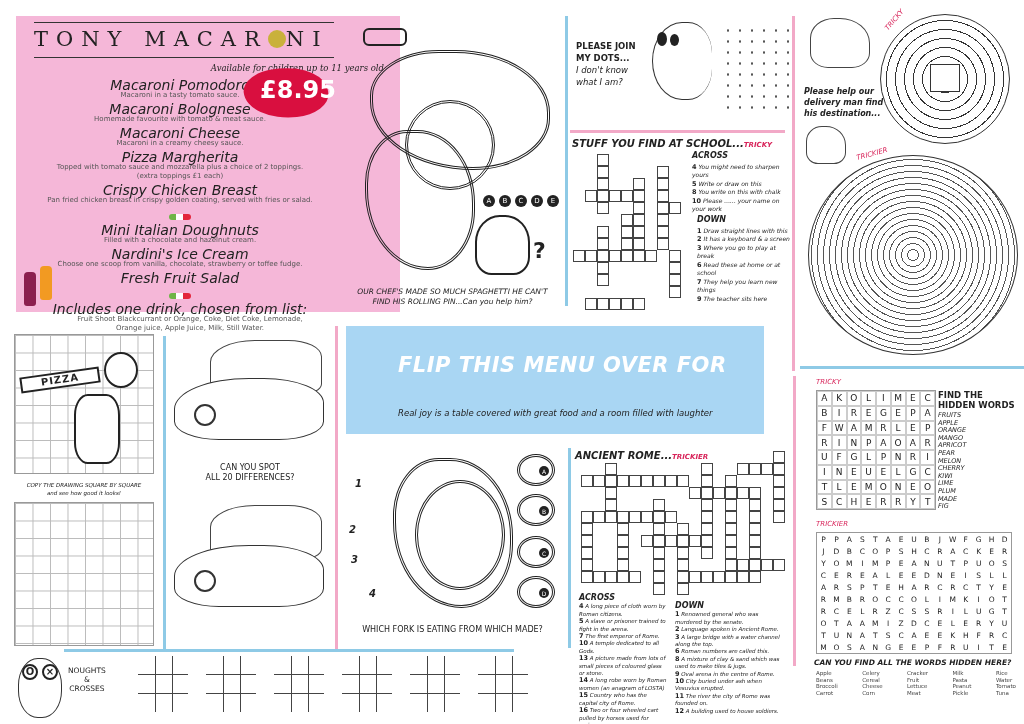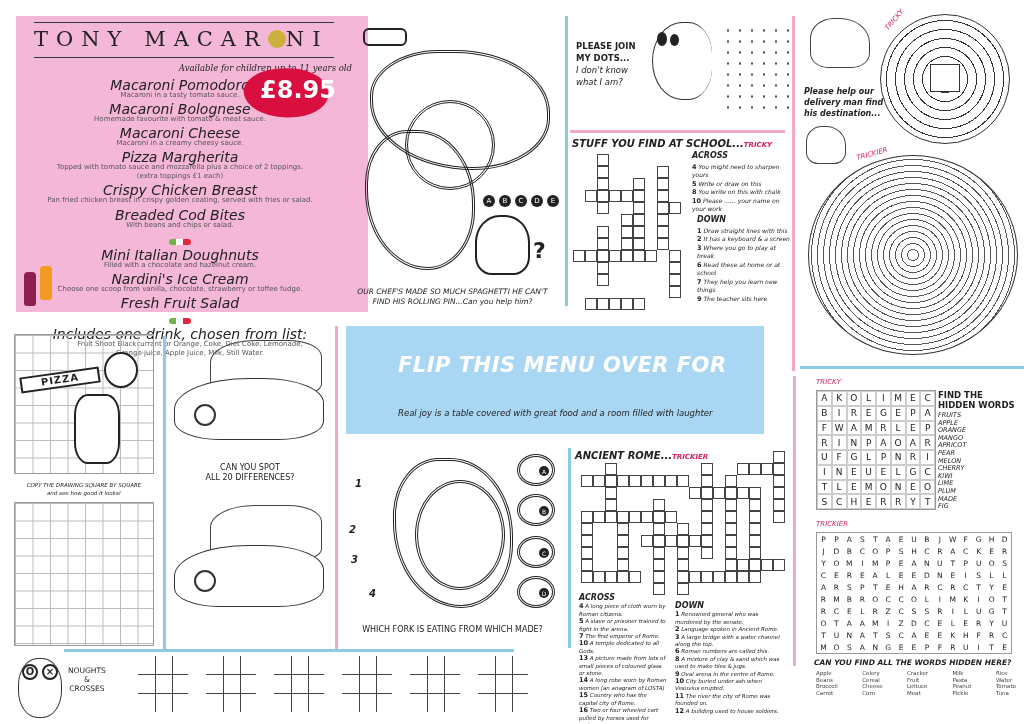--- a/index.html
+++ b/index.html
@@ -3,21 +3,21 @@
 <meta charset="utf-8">
 <style>
   *{box-sizing:border-box;margin:0;padding:0;}
   html,body{width:1024px;height:724px;overflow:hidden;background:#fff;}
   body{position:relative;font-family:"DejaVu Sans",sans-serif;color:#222;}
   .abs{position:absolute;}
   .comic{font-family:"DejaVu Sans",sans-serif;font-style:italic;}
   .pink{color:#d8245a;}
 
   
-  #menu{left:16px;top:16px;width:352px;height:296px;background:#f5b7d8;}
+  #menu{left:16px;top:16px;width:384px;height:296px;background:#f5b7d8;}
   #menu .brand{position:absolute;left:18px;top:6px;width:300px;height:36px;border-top:1.5px solid #333;border-bottom:1.5px solid #333;
     font-family:"DejaVu Serif",serif;font-size:21px;letter-spacing:8px;line-height:33px;color:#222;}
   #menu .brand .o{display:inline-block;width:18px;height:18px;border-radius:50%;background:#c9b13b;vertical-align:-2px;}
   #menu .avail{position:absolute;right:16px;top:47px;font-family:"DejaVu Serif",serif;font-style:italic;font-size:8.5px;}
   #menu .items{position:absolute;left:8px;top:60px;width:312px;text-align:center;}
   .mi-name{font-size:14px;color:#222;margin-top:4px;line-height:11px;font-style:italic;}
   .mi-desc{font-size:7px;color:#555;line-height:9px;}
   .flag{display:inline-block;width:22px;height:6px;margin-top:3px;background:linear-gradient(90deg,#6fb447 0 34%,#fff 34% 62%,#e3263b 62%);border-radius:3px;}
   #price{left:244px;top:68px;width:90px;height:48px;}
   #price .splash{position:absolute;left:0;top:0;width:84px;height:50px;background:#d90f3f;border-radius:40% 55% 40% 60%;transform:rotate(-6deg);}
@@ -80,24 +80,20 @@
         <div class="mi-desc">Macaroni in a creamy cheesy sauce.</div>
       </div>
     <div>
         <div class="mi-name">Pizza Margherita</div>
         <div class="mi-desc">Topped with tomato sauce and mozzarella plus a choice of 2 toppings.</div>
         <div class="mi-desc">(extra toppings £1 each)</div>
       </div>
     <div>
         <div class="mi-name">Crispy Chicken Breast</div>
         <div class="mi-desc">Pan fried chicken breast in crispy golden coating, served with fries or salad.</div>
-      </div>
-    <div style="margin-top:5px">
-        <div class="mi-name">Breaded Cod Bites</div>
-        <div class="mi-desc">With beans and chips or salad.</div>
       </div>
     <div class="flag"></div>
     <div>
         <div class="mi-name" style="margin-top:1px">Mini Italian Doughnuts</div>
         <div class="mi-desc">Filled with a chocolate and hazelnut cream.</div>
       </div>
     <div>
         <div class="mi-name">Nardini's Ice Cream</div>
         <div class="mi-desc">Choose one scoop from vanilla, chocolate, strawberry or toffee fudge.</div>
       </div>

